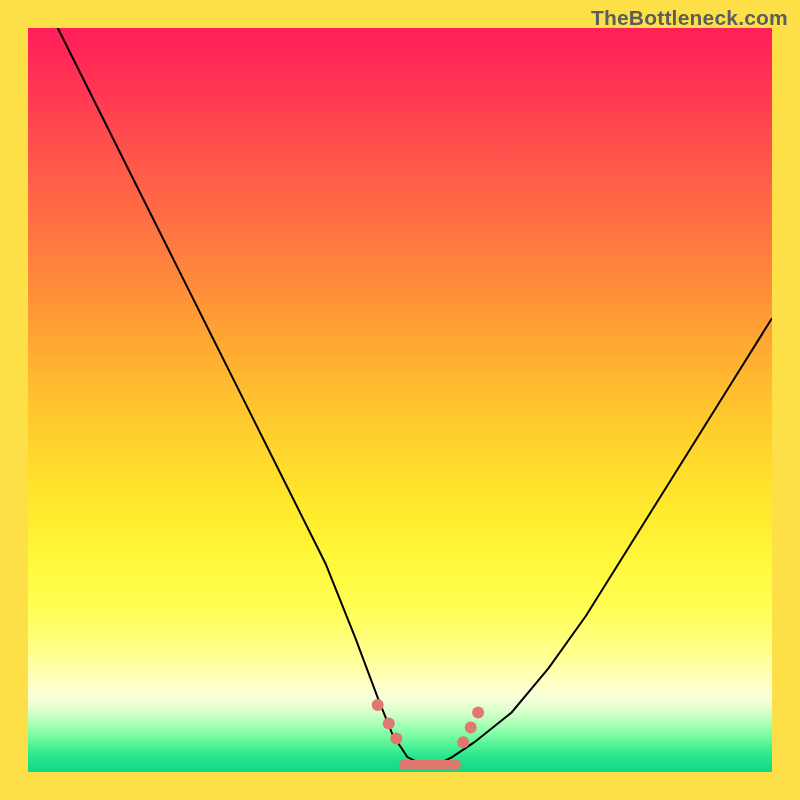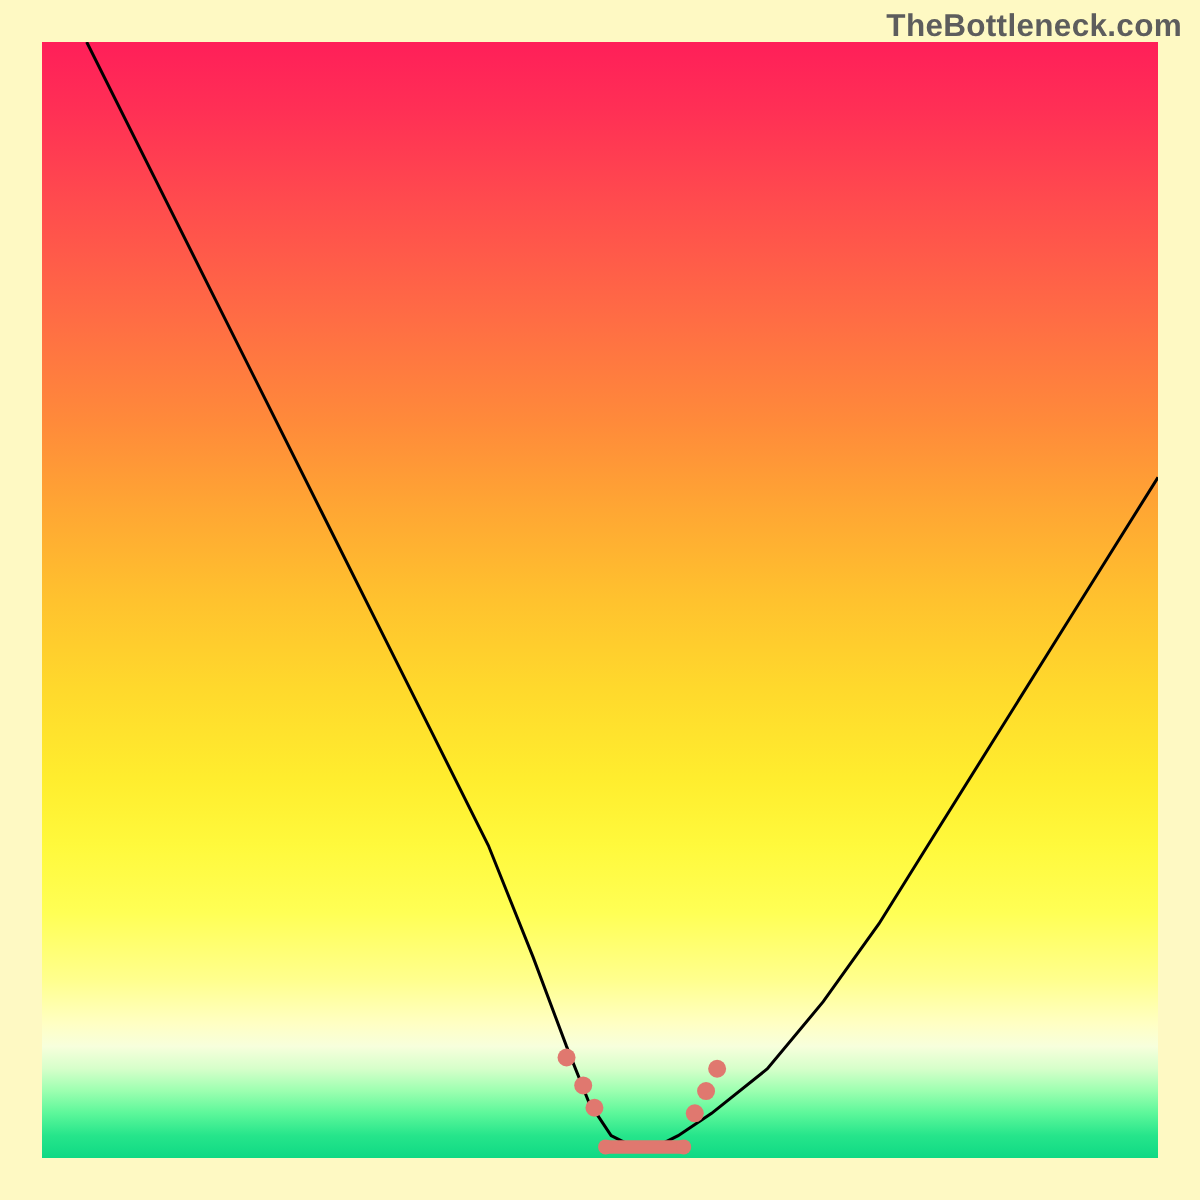--- a/index.html
+++ b/index.html
@@ -8,21 +8,21 @@
     width: 800px;
     height: 800px;
     background: #000;
     overflow: hidden;
     font-family: Arial, Helvetica, sans-serif;
   }
   .frame {
     position: absolute;
     left: 0; top: 0;
     width: 800px; height: 800px;
-    background: #fef9c3;
+    background: #fde047;
   }
   .plot {
     position: absolute;
     left: 28px;
     top: 28px;
     width: 744px;
     height: 744px;
     overflow: hidden;
     
     background: linear-gradient(to bottom,

